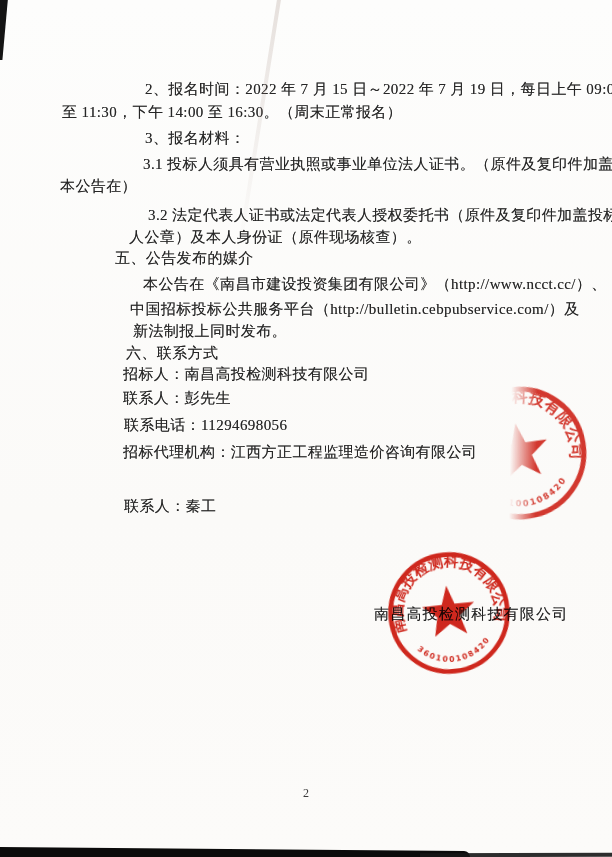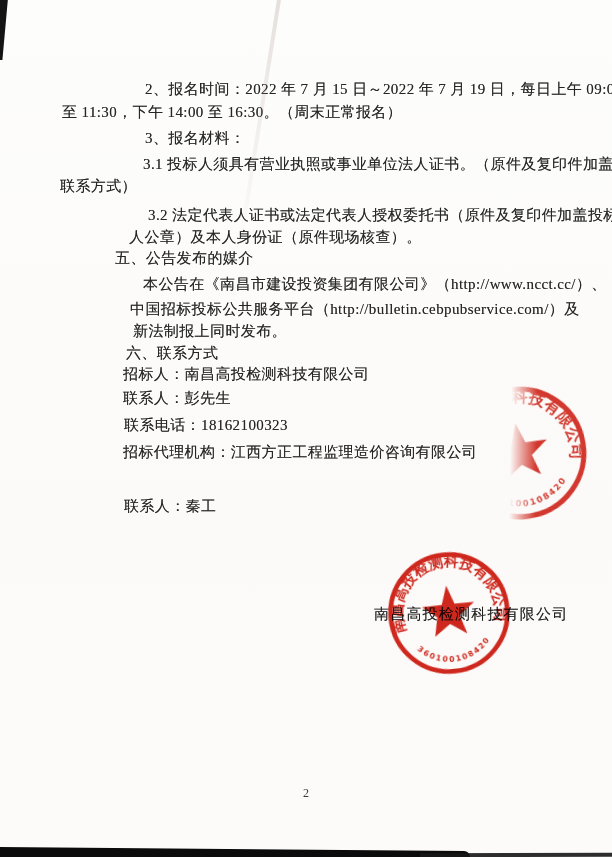--- a/index.html
+++ b/index.html
@@ -88,31 +88,31 @@
 </style>
 </head>
 <body>
 
 <div class="page">
 
   <div class="tline" style="left:145px;top:80px">2、报名时间：2022 年 7 月 15 日～2022 年 7 月 19 日，每日上午 09:00</div>
   <div class="tline" style="left:62px;top:103px">至 11:30，下午 14:00 至 16:30。（周末正常报名）</div>
   <div class="tline" style="left:145px;top:129px">3、报名材料：</div>
   <div class="tline" style="left:143px;top:155px">3.1 投标人须具有营业执照或事业单位法人证书。（原件及复印件加盖</div>
-  <div class="tline" style="left:60px;top:177px">联系方式）</div>
+  <div class="tline" style="left:60px;top:177px">本公告在）</div>
   <div class="tline" style="left:148px;top:206px">3.2 法定代表人证书或法定代表人授权委托书（原件及复印件加盖投标</div>
   <div class="tline" style="left:129px;top:228px">人公章）及本人身份证（原件现场核查）。</div>
   <div class="tline" style="left:115px;top:249px">五、公告发布的媒介</div>
   <div class="tline" style="left:143px;top:275px">本公告在《南昌市建设投资集团有限公司》（http://www.ncct.cc/）、</div>
   <div class="tline" style="left:130px;top:300px">中国招标投标公共服务平台（http://bulletin.cebpubservice.com/）及</div>
   <div class="tline" style="left:133px;top:322px">新法制报上同时发布。</div>
   <div class="tline" style="left:126px;top:344px">六、联系方式</div>
   <div class="tline" style="left:123px;top:365px">招标人：南昌高投检测科技有限公司</div>
   <div class="tline" style="left:123px;top:389px">联系人：彭先生</div>
-  <div class="tline" style="left:124px;top:416px">联系电话：18162100323</div>
+  <div class="tline" style="left:124px;top:416px">联系电话：11294698056</div>
   <div class="tline" style="left:123px;top:443px">招标代理机构：江西方正工程监理造价咨询有限公司</div>
   <div class="tline" style="left:124px;top:497px">联系人：秦工</div>
 
   <div class="sig" style="left:374px;top:605px">南昌高投检测科技有限公司</div>
 
   <div class="seal seal-right">
     <svg viewBox="0 0 128 128" xmlns="http://www.w3.org/2000/svg">
       <defs>
         <path id="sealB-name" d="M 20.8 79.7 A 46 46 0 1 1 107.2 79.7" fill="none"></path>
         <path id="sealB-code" d="M 28.3 96.1 A 48 48 0 0 0 99.7 96.1" fill="none"></path>

